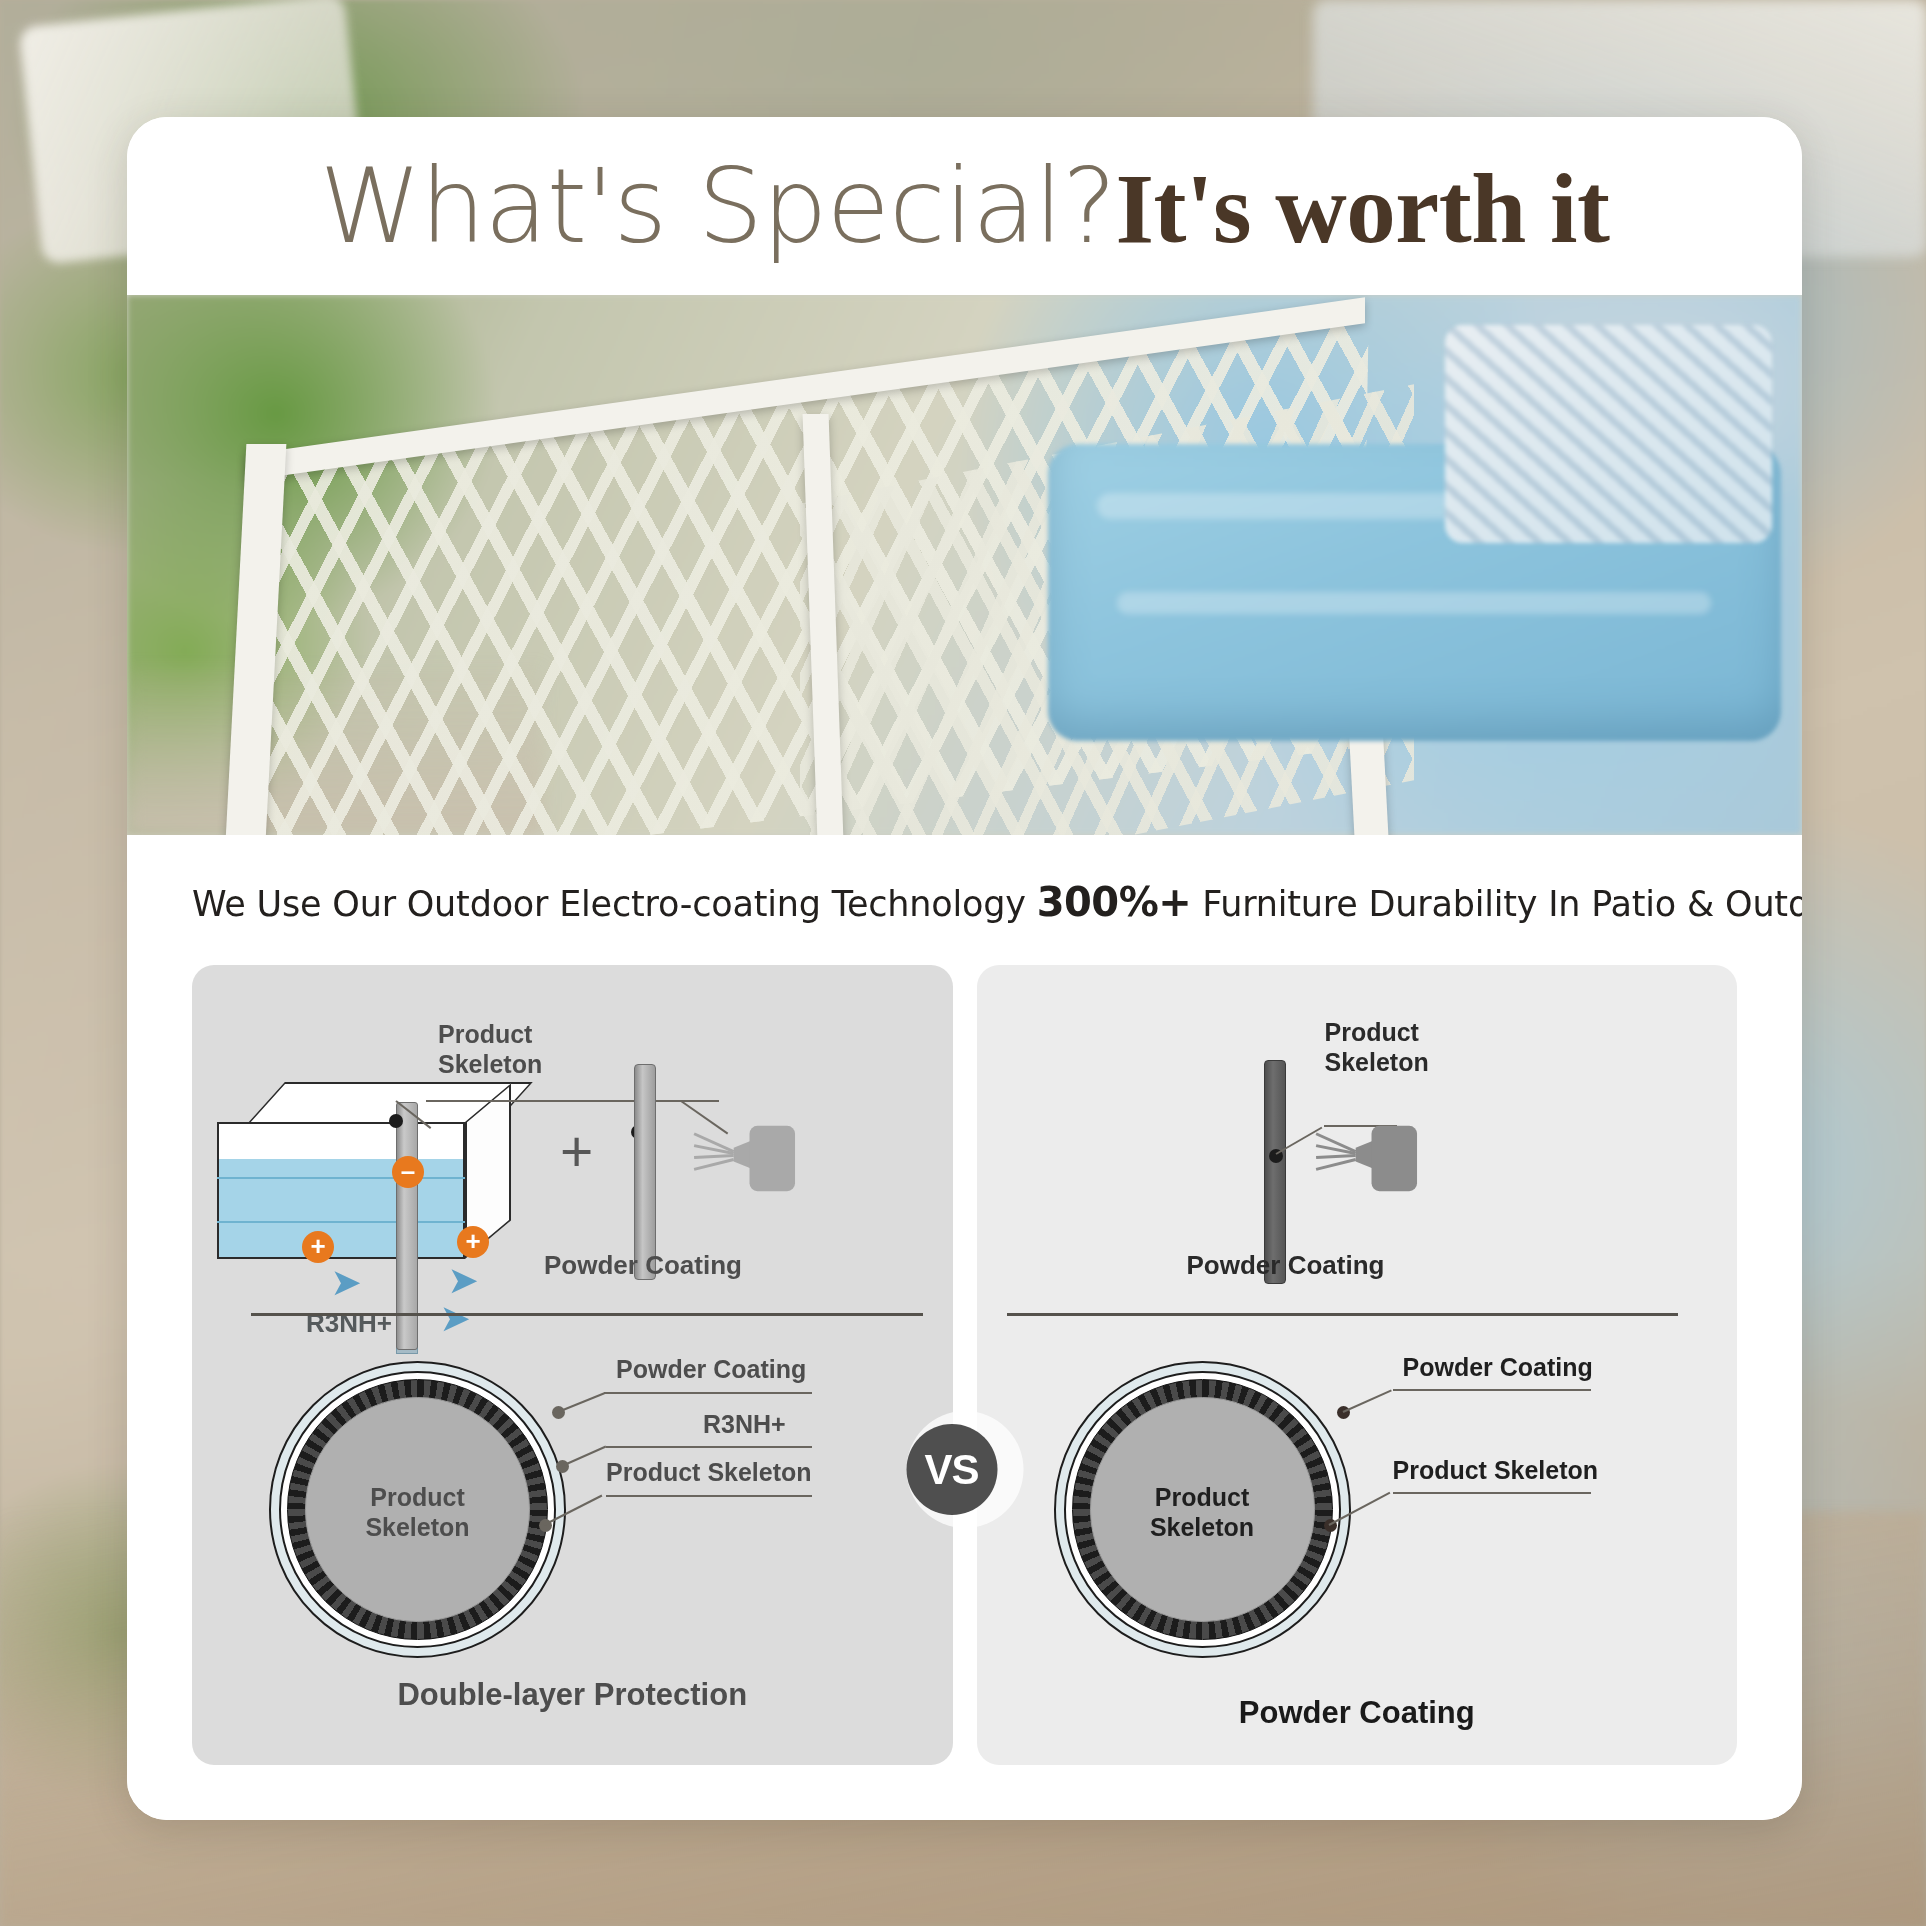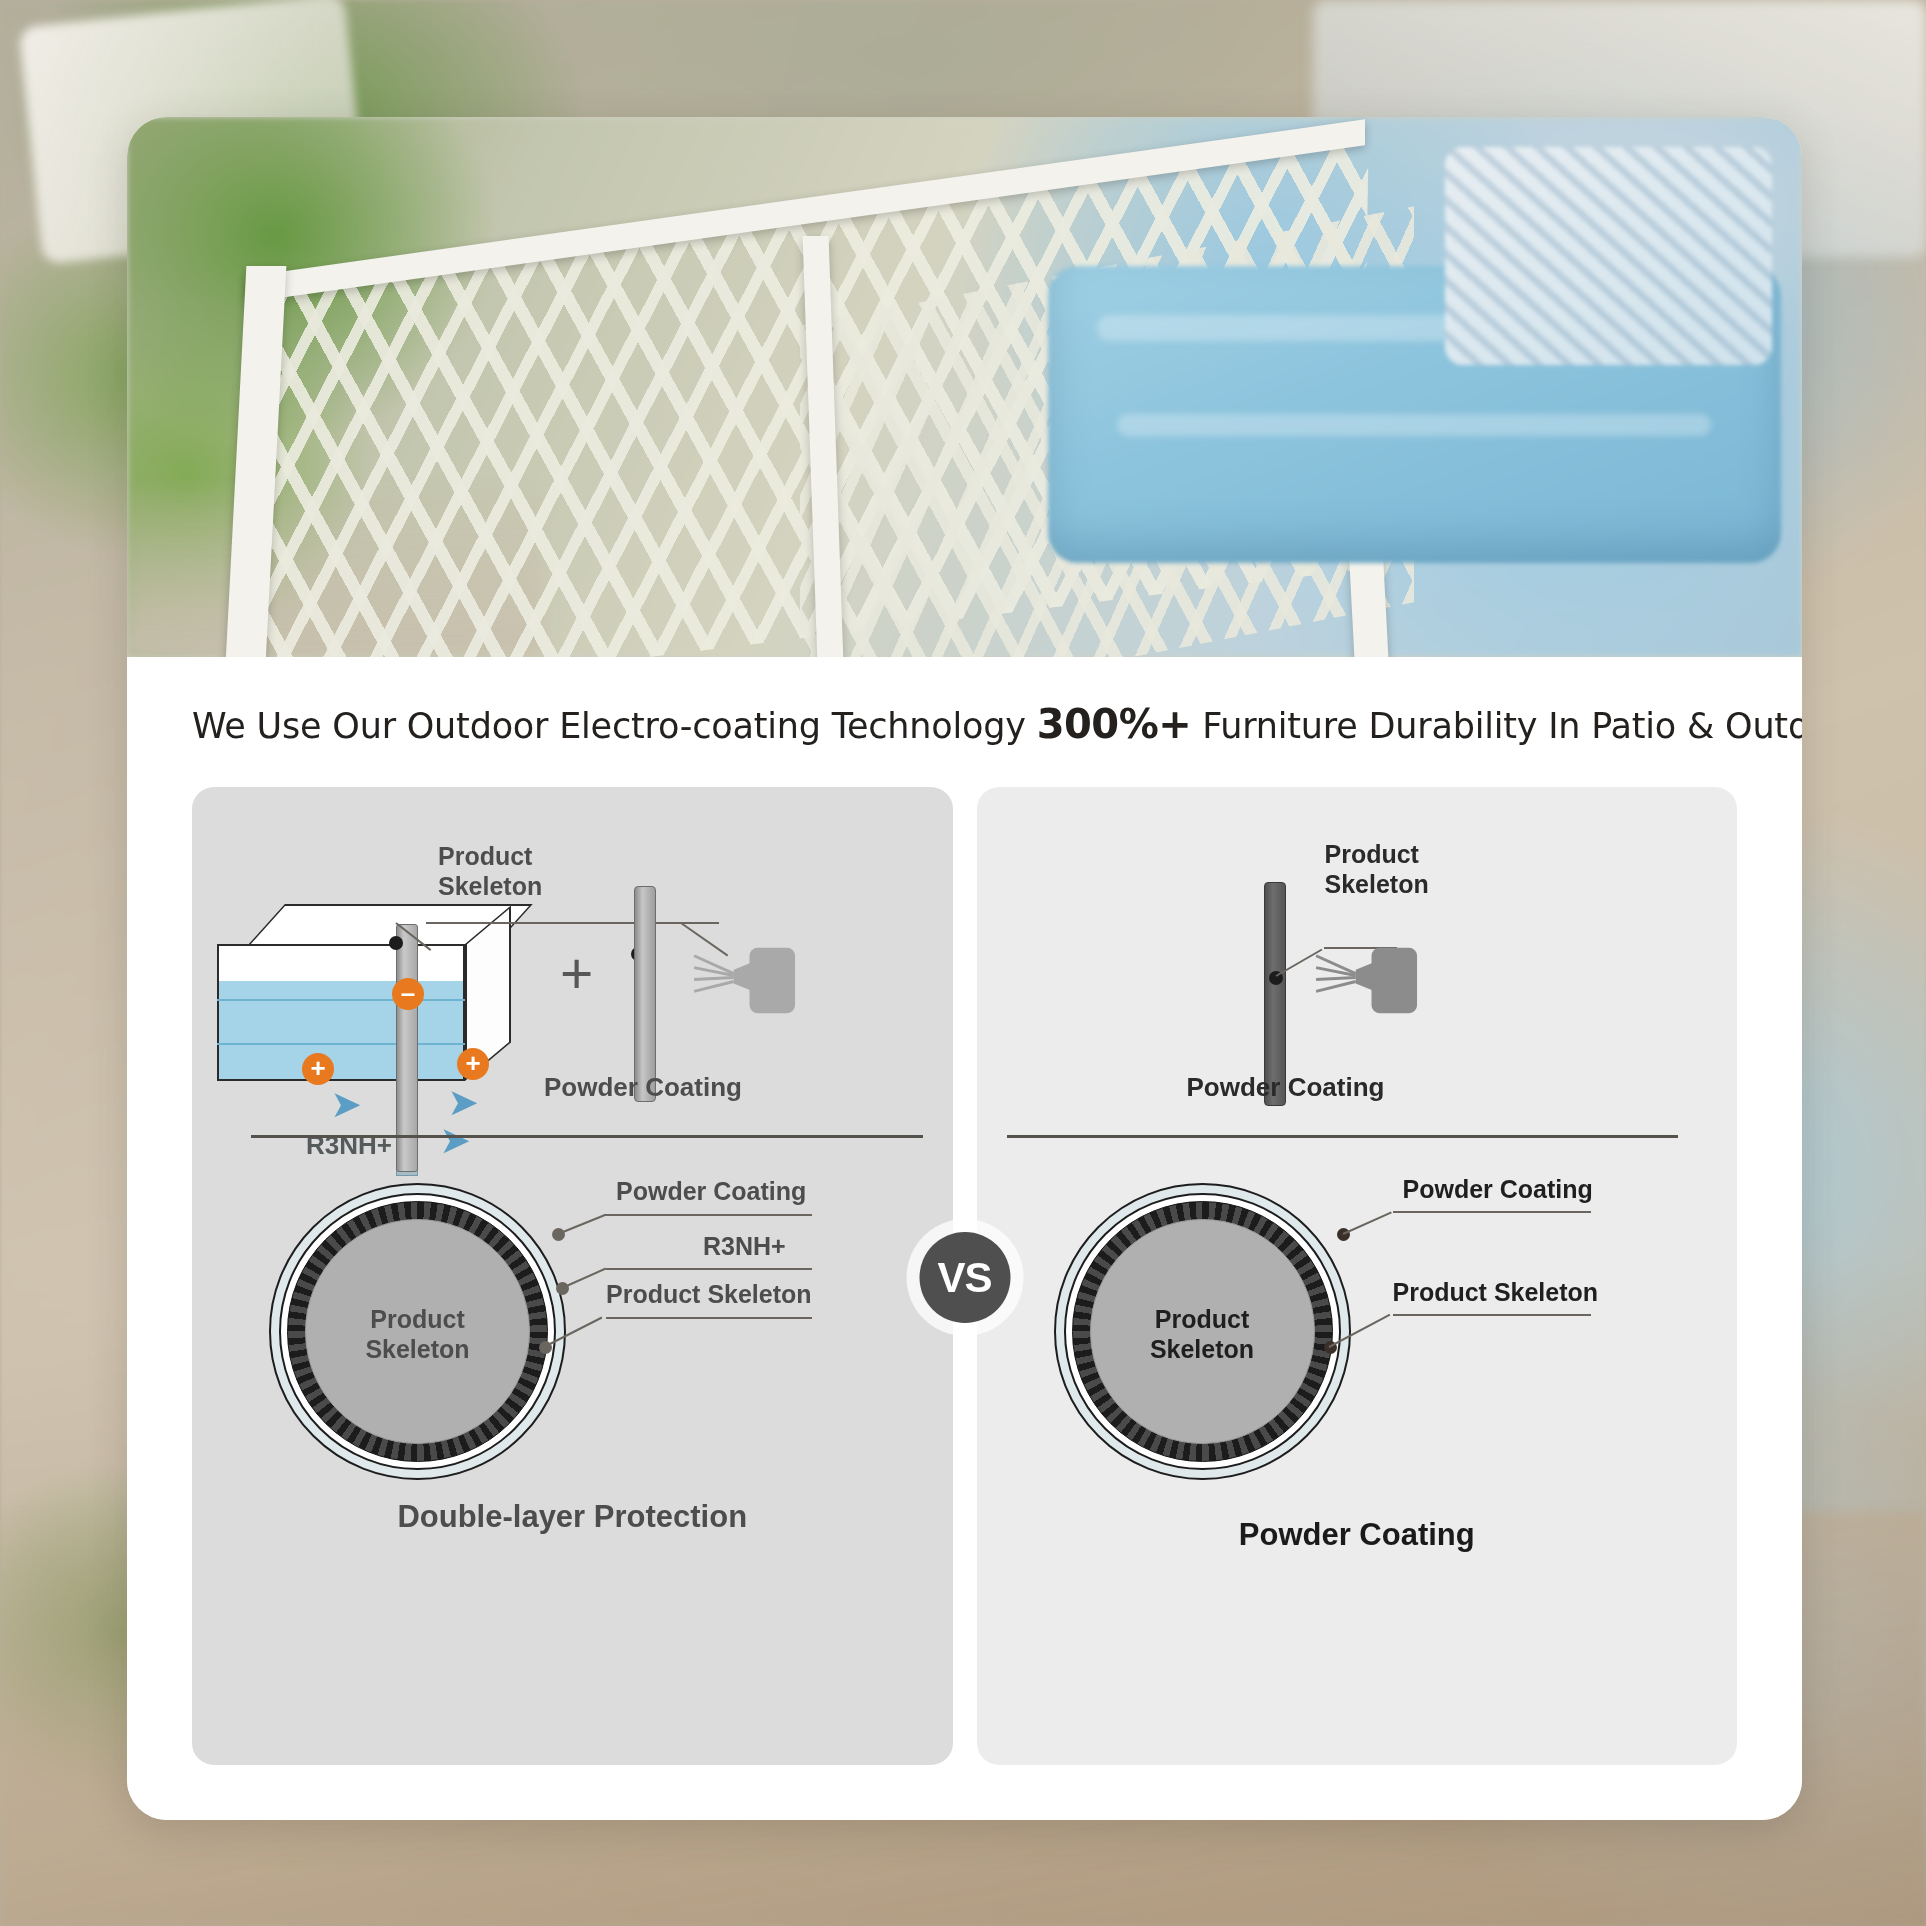--- a/index.html
+++ b/index.html
@@ -418,26 +418,26 @@
     line-height: 1.22;
     font-family: "Liberation Sans", sans-serif;
   }
   .panel-caption.gray { color: #4d4d4d; }
   .panel-caption.dark { color: #1a1a1a; }
 
   
   .vs-wrap {
     position: absolute;
     left: 50%;
-    top: 432px;
+    top: 446px;
     transform: translateX(-50%);
     width: 117px; height: 117px;
     border-radius: 50%;
     background: rgba(255,255,255,0.75);
-    display: flex; align-items: center; justify-content: center;
+    display: flex; align-items: center; 
     z-index: 5;
   }
   .vs-badge {
     width: 91px; height: 91px;
     border-radius: 50%;
     background: #4f4f4f;
     color: #ffffff;
     display: flex; align-items: center; justify-content: center;
     font-size: 42px;
     font-weight: 700;
@@ -448,20 +448,26 @@
 </head>
 <body>
 
 <div class="bg-photo"></div>
 <div class="bg-deck"></div>
 <div class="bg-chair-left"></div>
 <div class="bg-chair-right"></div>
 
 <div class="card">
 
+  <div class="header">
+    <div class="title-line">
+      <span class="title-light">What's Special?</span>
+      <span class="title-bold">It's worth it</span>
+    </div>
+  </div>
 
   <div class="hero">
     <div class="hero-bg"></div>
     <div class="hero-ground"></div>
     <div class="lattice"></div>
     <div class="lattice-2"></div>
     <div class="bench-rail rail-a"></div>
     <div class="bench-rail rail-b"></div>
     <div class="bench-rail rail-c"></div>
     <div class="bench-rail rail-d"></div>

